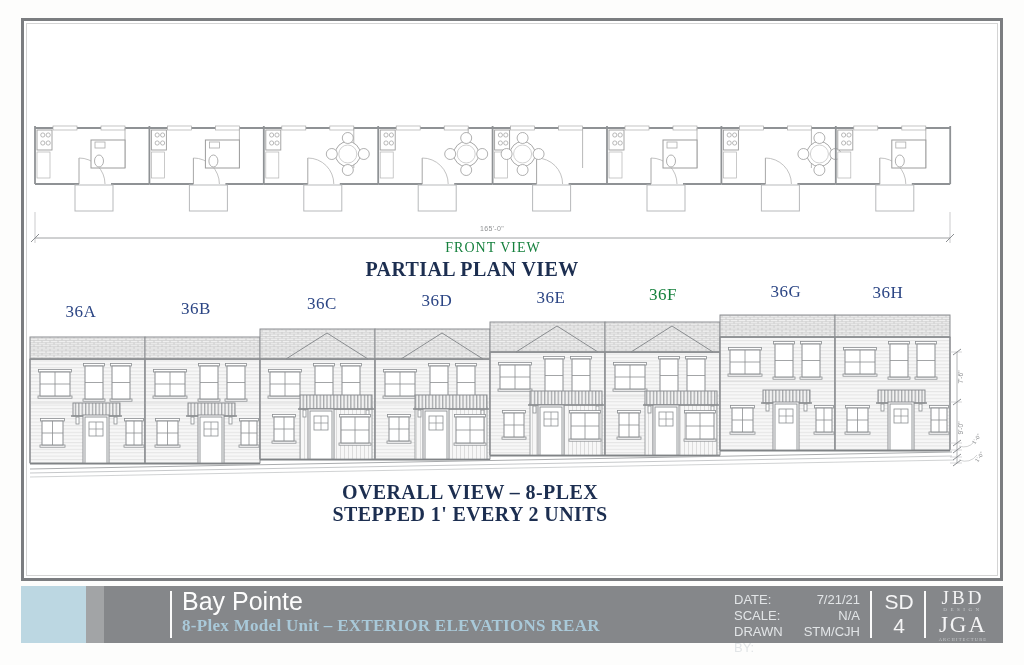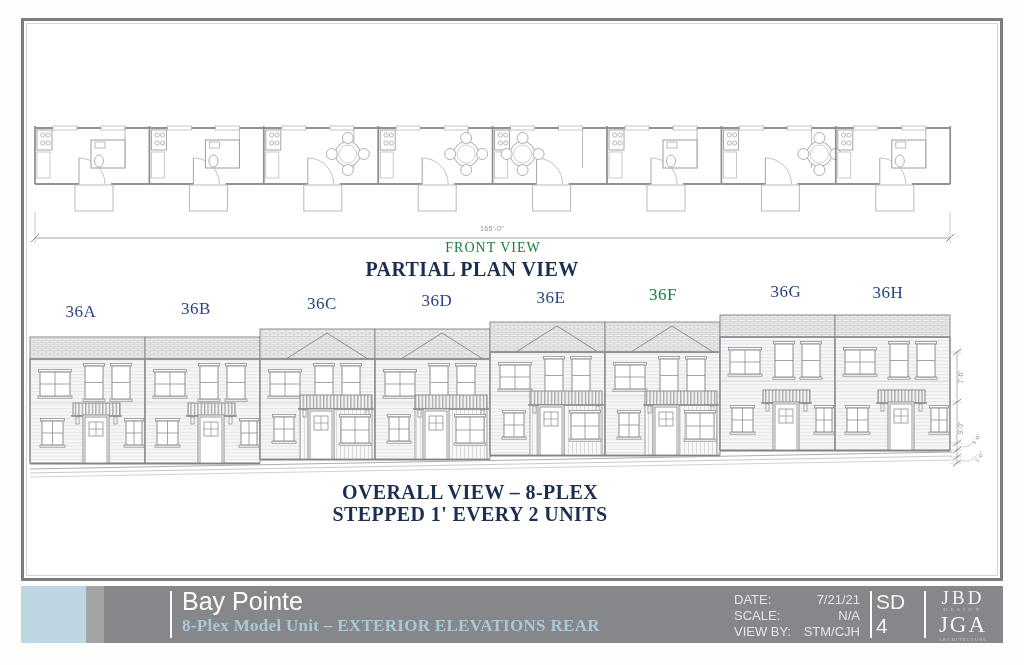--- a/index.html
+++ b/index.html
@@ -21,21 +21,21 @@
   .tb-blue{position:absolute;left:0;top:0;width:65px;height:57px;}
   .tb-strip{position:absolute;left:65px;top:0;width:18px;height:57px;background:#a2a4a6;}
   .tb-dark{position:absolute;left:83px;top:0;width:899px;height:57px;background:#85878a;}
   .tb-vline{position:absolute;top:5px;width:2px;height:47px;background:#fbfbfb;}
   .tb-project{position:absolute;left:78px;top:1px;font-size:25px;color:#fdfdfd;}
   .tb-subtitle{position:absolute;left:78px;top:30px;font-size:17px;font-weight:bold;
                color:#a9c9d9;font-family:"Liberation Serif",serif;letter-spacing:.3px;}
   .tb-fields{position:absolute;left:630px;top:6px;width:126px;font-size:13px;color:#e2e5e7;}
   .tb-row{display:flex;height:16px;line-height:16px;}
   .tb-row .val{margin-left:auto;}
-  .tb-sheet{position:absolute;left:772px;top:0;width:46px;height:57px;text-align:left;
+  .tb-sheet{position:absolute;left:772px;top:0;width:46px;height:57px;text-align:center;
             color:#f5f5f6;}
   .tb-sd{font-size:21px;line-height:25px;margin-top:3px;}
   .tb-4{font-size:21px;line-height:24px;}
   .tb-logo{position:absolute;left:826px;top:0;width:66px;height:57px;text-align:center;
            color:#f4f4f5;font-family:"Liberation Serif",serif;}
   .lg1{font-size:19px;line-height:19px;letter-spacing:3px;margin-top:2px;}
   .lg2{font-size:5px;line-height:5px;letter-spacing:3.5px;color:#c9ccce;}
   .lg3{font-size:23px;line-height:23px;letter-spacing:2px;margin-top:1px;}
   .lg4{font-size:4.5px;line-height:5px;letter-spacing:1.2px;color:#c9ccce;margin-top:1px;}
 </style>
@@ -605,21 +605,21 @@
       <div class="tb-fields">
         <div class="tb-row">
           <span>DATE:</span>
           <span class="val">7/21/21</span>
         </div>
         <div class="tb-row">
           <span>SCALE:</span>
           <span class="val">N/A</span>
         </div>
         <div class="tb-row">
-          <span>VIEW BY:</span>
+          <span>DRAWN BY:</span>
           <span class="val">STM/CJH</span>
         </div>
       </div>
       <div class="tb-vline" style="left:766px;"></div>
       <div class="tb-sheet">
         <div class="tb-sd">SD</div>
         <div class="tb-4">4</div>
       </div>
       <div class="tb-vline" style="left:820px;"></div>
       <div class="tb-logo">

